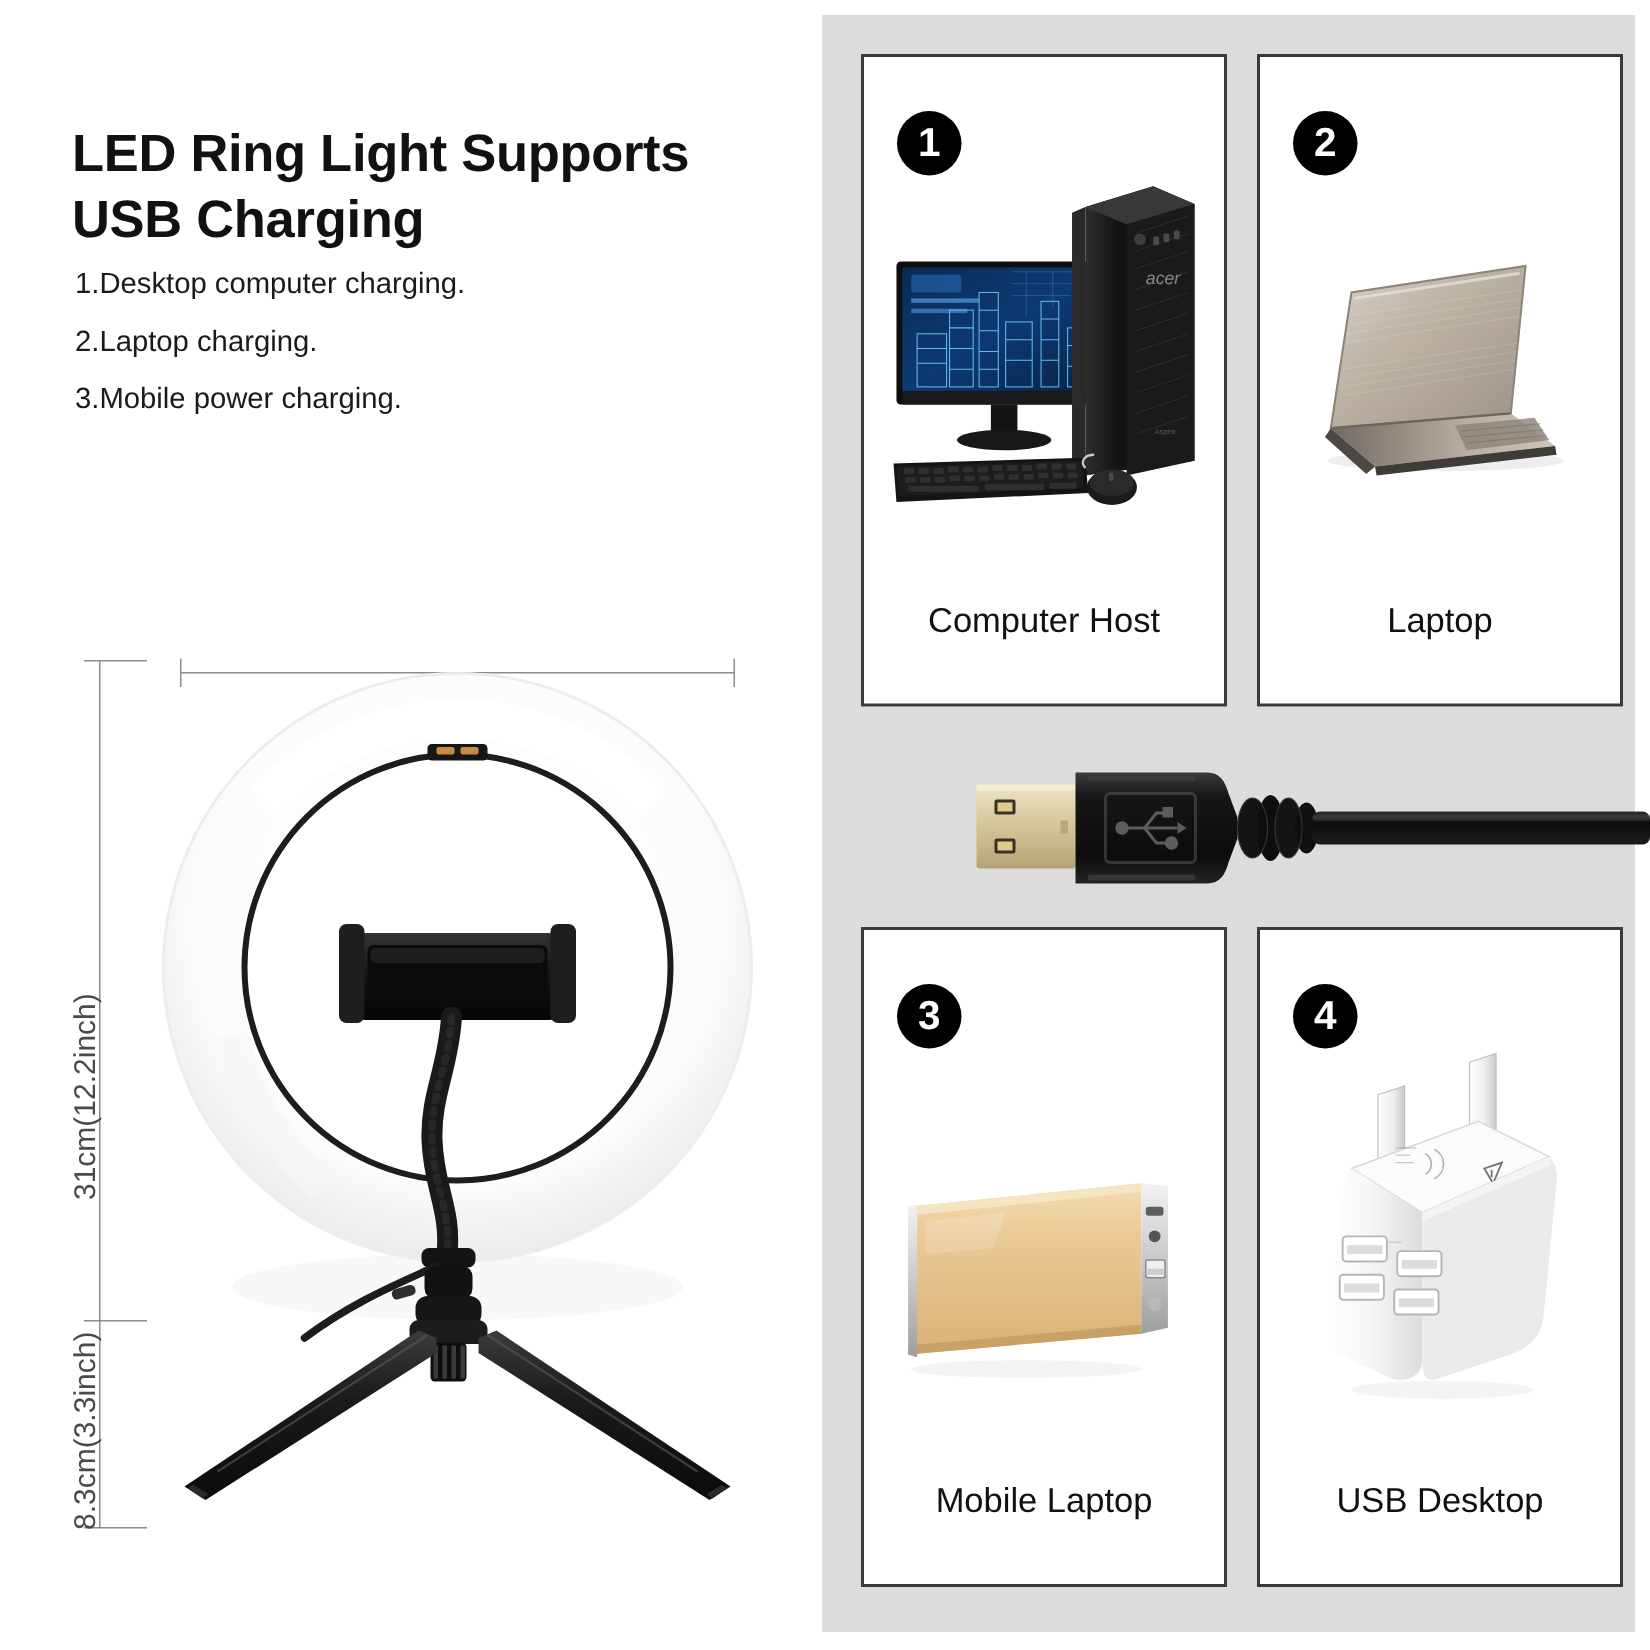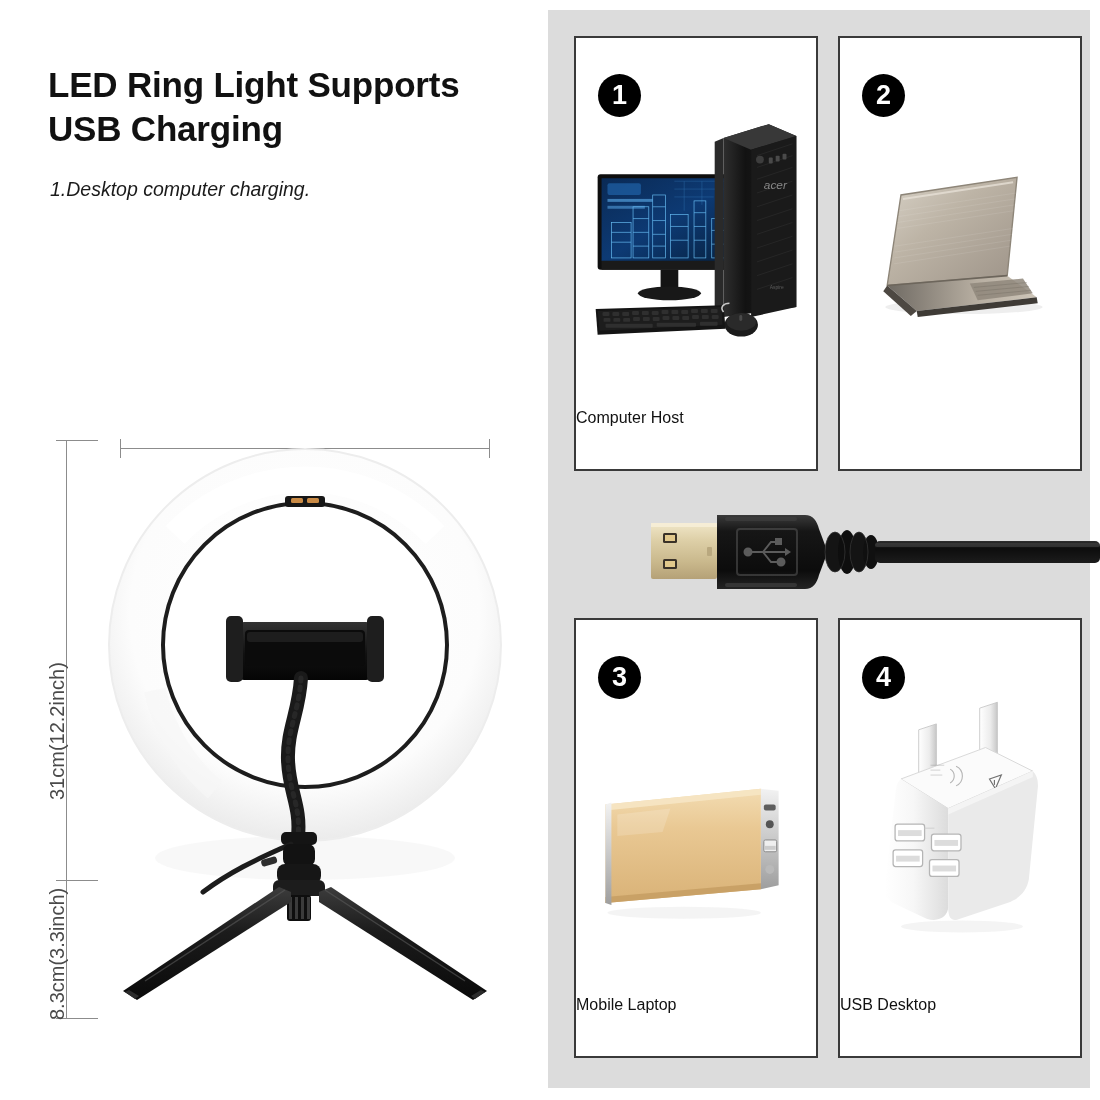--- a/index.html
+++ b/index.html
@@ -17,40 +17,39 @@
 
   
   #left-panel {
     position: absolute;
     left: 0; top: 0;
     width: 548px; height: 1100px;
     background: #ffffff;
   }
   #page-title {
     position: absolute;
-    left: 48px; top: 40px;
+    left: 48px; top: 58px;
     width: 470px;
     font-size: 35px;
     line-height: 1.25;
     color: #111111;
     letter-spacing: -0.2px;
   }
   #feature-list {
     position: absolute;
     left: 50px; top: 178px;
     width: 470px;
     list-style: none;
     margin: 0; padding: 0;
   }
   #feature-list li {
     font-size: 19.5px;
     color: #1a1a1a;
     margin-bottom: 15.5px;
     white-space: nowrap;
-    font-style: italic;
   }
 
   
   #dim-top-label {
     position: absolute;
     left: 120px; top: 405px;
     width: 370px;
     text-align: center;
     font-size: 21px;
     color: #5c5c5c;
@@ -131,21 +130,22 @@
     font-weight: bold;
     display: flex;
     align-items: center;
     justify-content: center;
     line-height: 1;
   }
   .card-caption {
     position: absolute;
     left: 0; bottom: 42px;
     width: 100%;
-    font-size: 16px;
+    text-align: center;
+    font-size: 23px;
     color: #111111;
   }
   .card-art {
     position: absolute;
     left: 0; top: 0;
     width: 100%; height: 100%;
     pointer-events: none;
   }
 
   
@@ -157,20 +157,22 @@
 </style>
 </head>
 <body>
 
 <div id="left-panel">
 
   <h1 id="page-title">LED Ring Light Supports USB Charging</h1>
 
   <ul id="feature-list">
     <li>1.Desktop computer charging.</li>
+    <li>2.Laptop charging.</li>
+    <li>3.Mobile power charging.</li>
   </ul>
 
   <div id="dim-top-line"></div>
 
   <div id="dim-left-line"></div>
   <div class="dim-tick" id="tick-top"></div>
   <div class="dim-tick" id="tick-mid"></div>
   <div class="dim-tick" id="tick-bottom"></div>
 
   <div class="vlabel" id="dim-left-label-1">31cm(12.2inch)</div>
@@ -403,20 +405,21 @@
         <path d="M 48 250 L 78 276 L 72 281 L 44 256 Z" fill="#4d4842"></path>
         <path d="M 78 276 L 200 262 L 201 268 L 79 282 Z" fill="#3f3b36"></path>
 
         <path d="M 132 248 L 186 243 L 196 258 L 140 265 Z" fill="#8f877b" opacity="0.85"></path>
         <g stroke="#6d665c" stroke-width="0.5" opacity="0.7">
           <path d="M 136 252 L 190 247 M 138 256 L 192 251 M 140 260 L 194 255"></path>
         </g>
       </g>
       <path d="M 48 250 L 170 240" stroke="#6d665c" stroke-width="1.6" fill="none"></path>
     </svg>
+    <div class="card-caption">Laptop</div>
   </div>
 
   <div class="product-card" id="card-3">
     <div class="card-badge">3</div>
     <svg class="card-art" viewBox="0 0 244 440">
       <defs>
         <linearGradient id="goldG" x1="0" y1="0" x2="0" y2="1">
           <stop offset="0%" stop-color="#f3dcb2"></stop>
           <stop offset="35%" stop-color="#e9c893"></stop>
           <stop offset="100%" stop-color="#d9b277"></stop>

